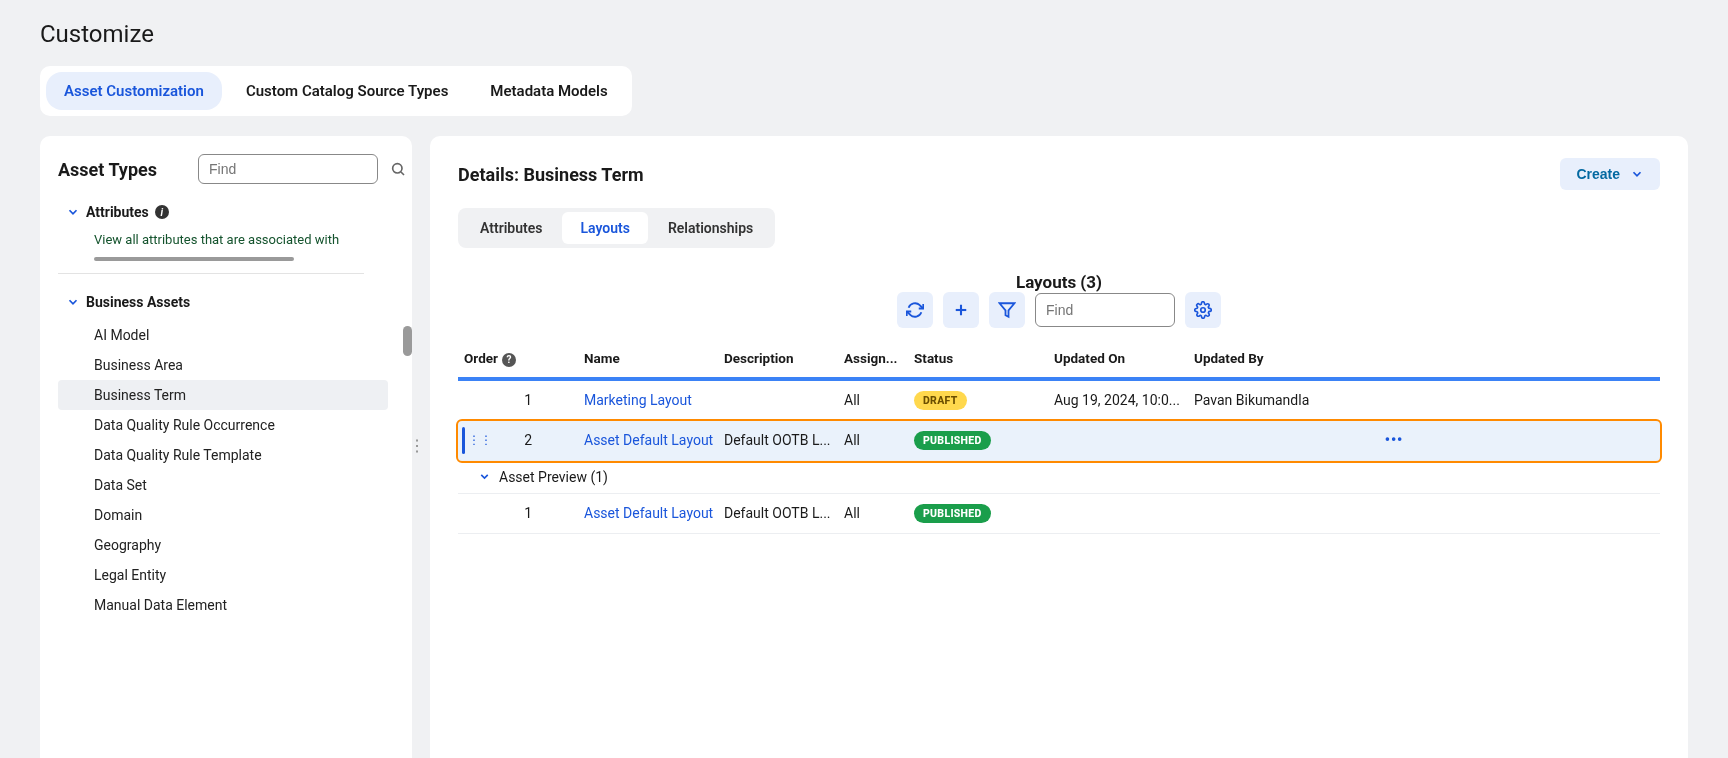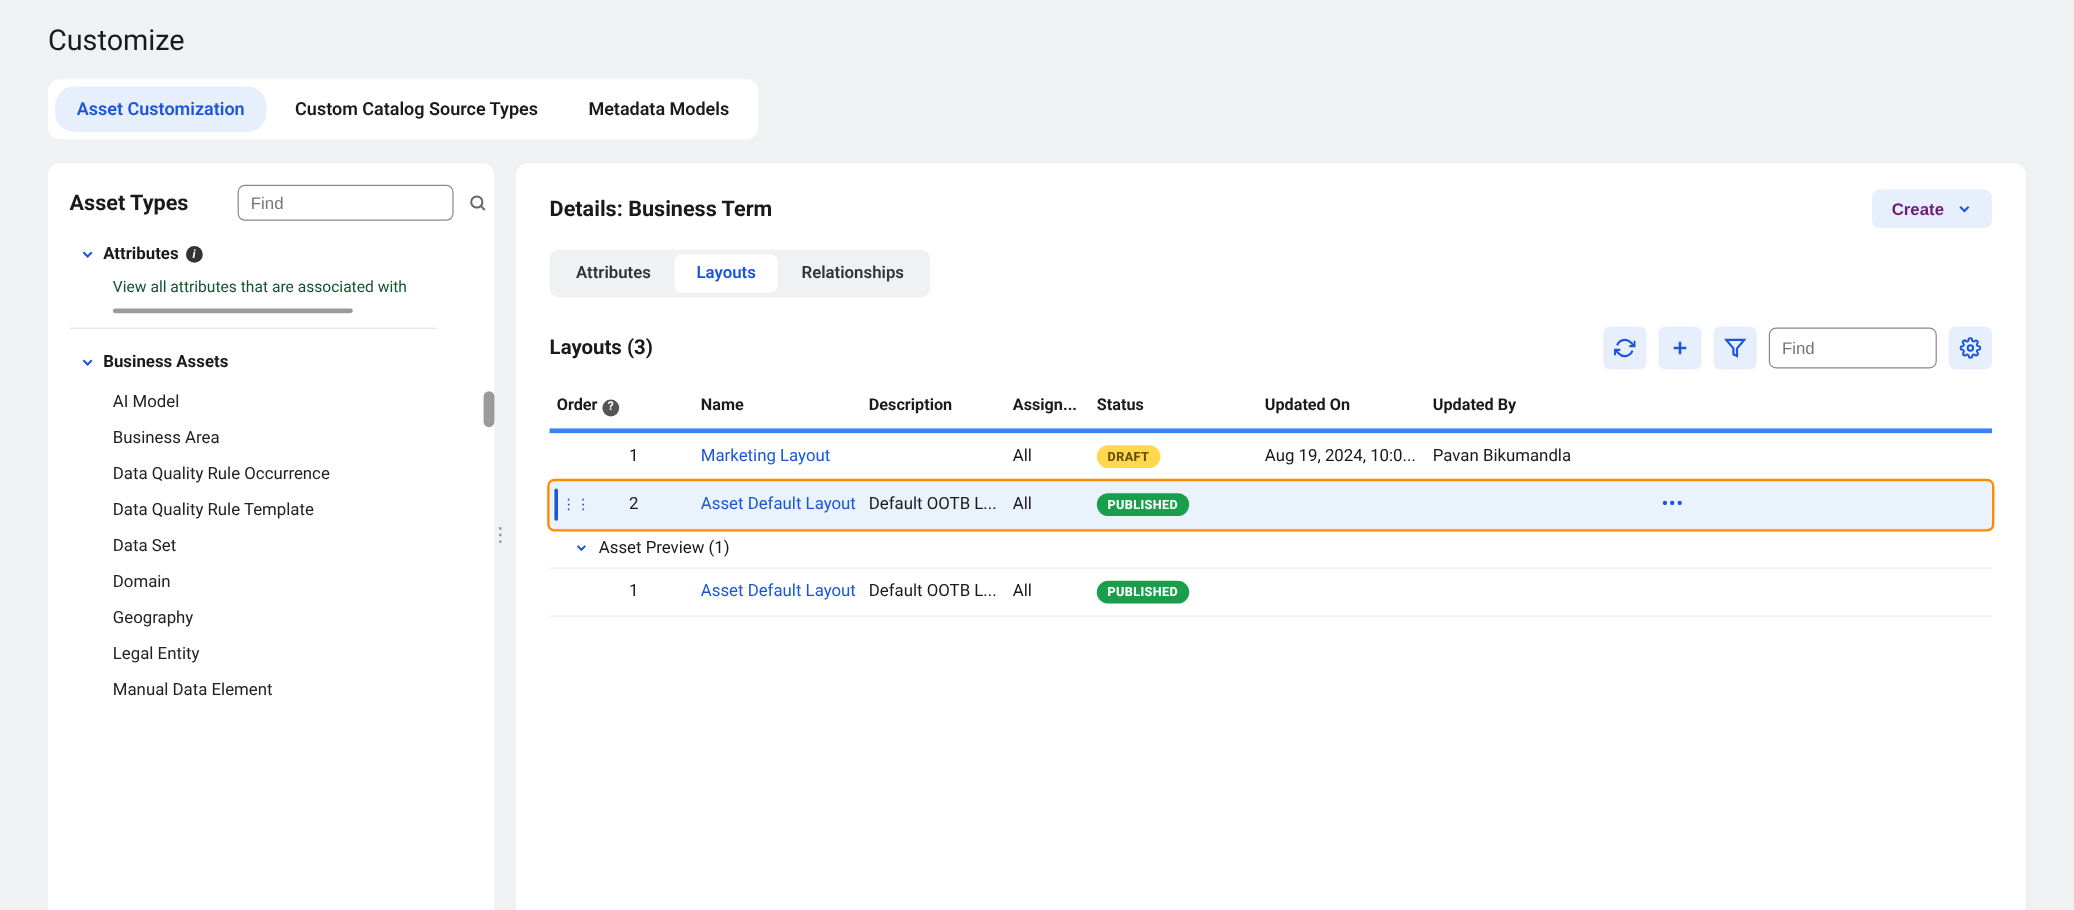--- a/index.html
+++ b/index.html
@@ -151,21 +151,21 @@
     justify-content: space-between;
     align-items: center;
     margin-bottom: 18px;
   }
   .details-title {
     font-size: 18px;
     font-weight: 700;
   }
   .create-btn {
     background: #e8effc;
-    color: #701a75;
+    color: #0369a1;
     font-weight: 700;
     border: none;
     padding: 8px 16px;
     border-radius: 6px;
     display: inline-flex;
     align-items: center;
     gap: 10px;
     cursor: pointer;
     font-size: 14px;
   }
@@ -184,23 +184,24 @@
     border-radius: 6px;
     cursor: pointer;
     color: #333;
   }
   .subtab.active {
     background: #fff;
     color: #1a56db;
   }
   .layouts-header {
     display: flex;
-    justify-content: space-between;
+    justify-content: flex-start;
     align-items: center;
     margin-bottom: 12px;
+    flex-direction: column;
   }
   .layouts-title {
     font-size: 17px;
     font-weight: 700;
   }
   .toolbar {
     display: flex;
     gap: 10px;
     align-items: center;
   }
@@ -336,20 +337,21 @@
 
       <div class="section-head">
         <svg class="chevron" width="14" height="14" viewBox="0 0 24 24" fill="none" stroke="#1a56db" stroke-width="3">
             <polyline points="6 9 12 15 18 9"></polyline>
           </svg>
         <span>Business Assets</span>
       </div>
       <div class="tree" id="tree">
           <div class="tree-item">AI Model</div>
           <div class="tree-item">Business Area</div>
+          <div class="tree-item selected">Business Term</div>
           <div class="tree-item">Data Quality Rule Occurrence</div>
           <div class="tree-item">Data Quality Rule Template</div>
           <div class="tree-item">Data Set</div>
           <div class="tree-item">Domain</div>
           <div class="tree-item">Geography</div>
           <div class="tree-item">Legal Entity</div>
           <div class="tree-item">Manual Data Element</div>
         </div>
 
       <div class="scrollbar-thumb"></div>

